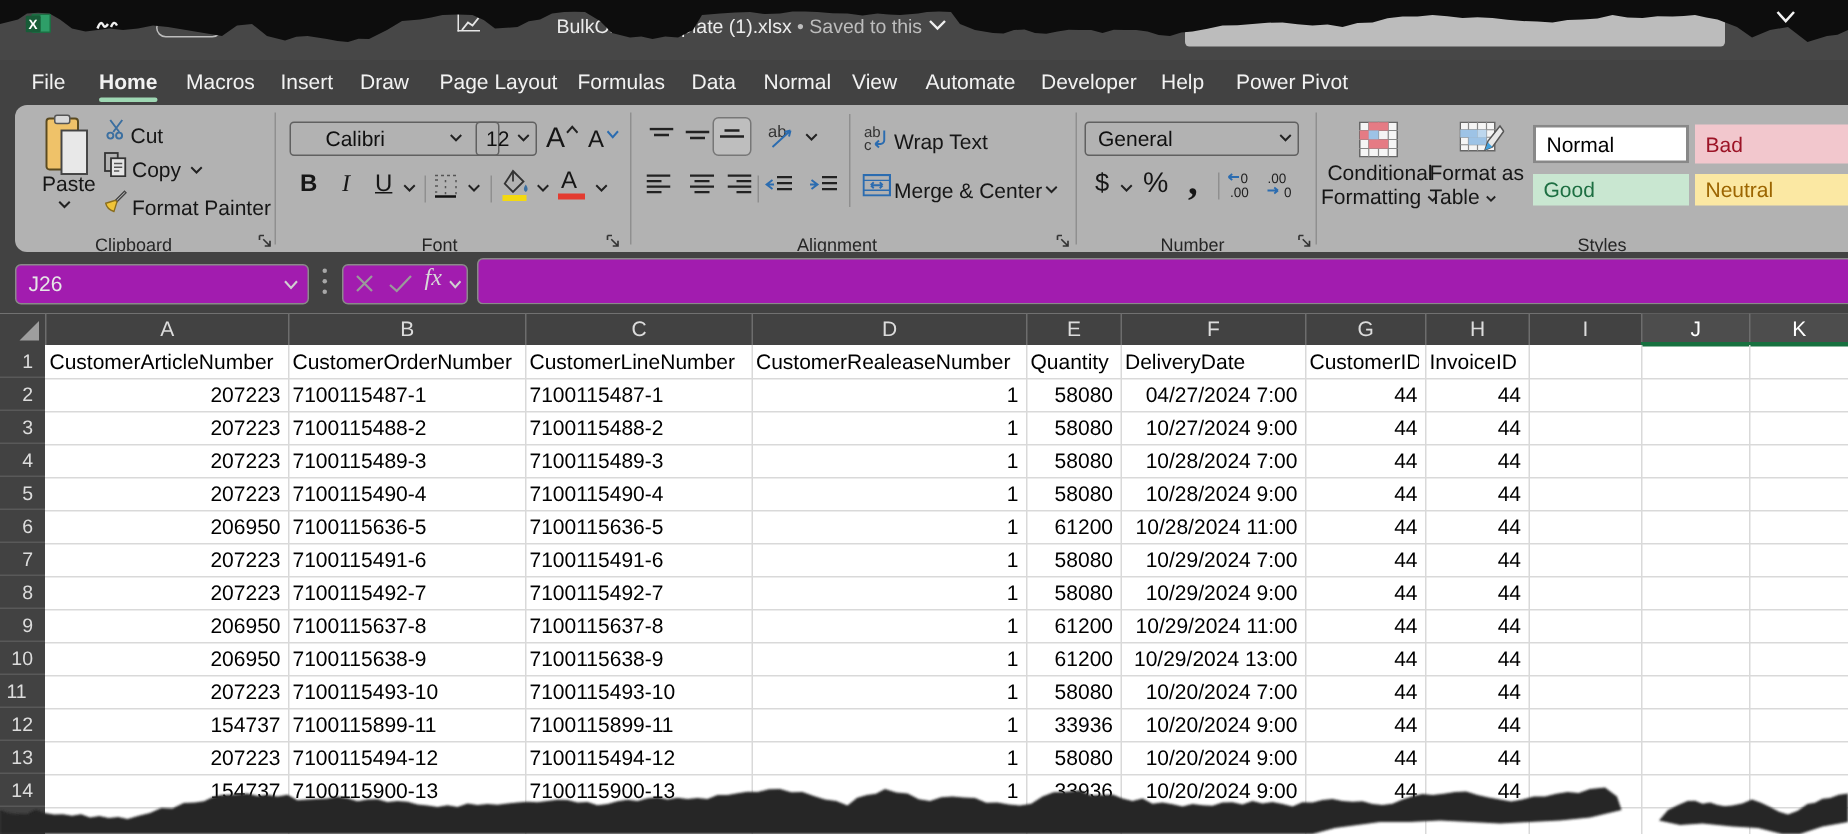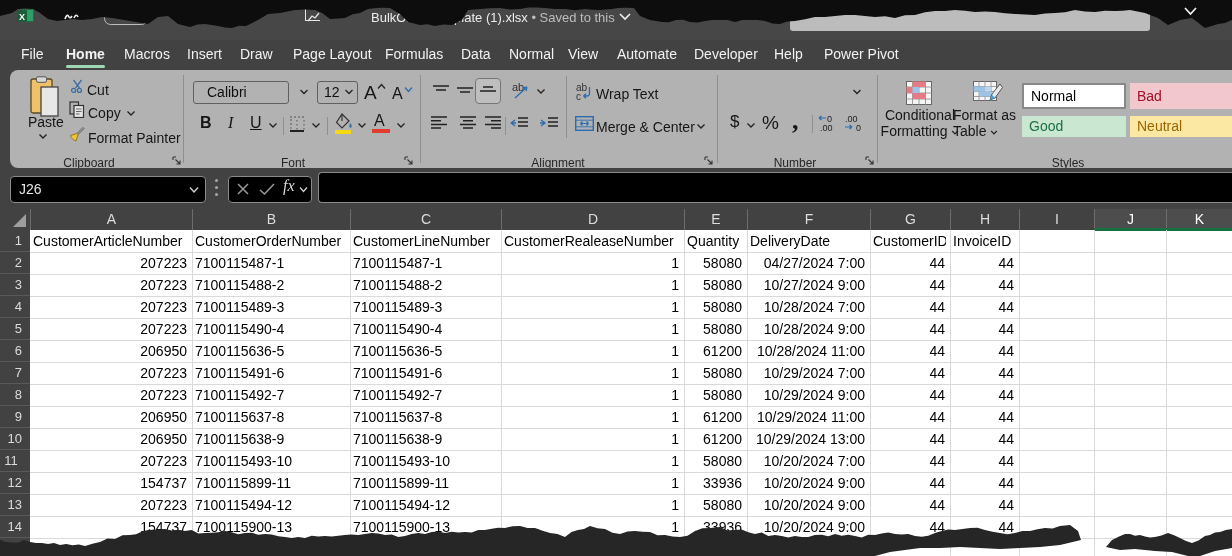--- a/index.html
+++ b/index.html
@@ -11,21 +11,21 @@
   #tabs { left:0; top:40px; width:1232px; height:30px; color:#f2f2f2; font-size:14px; }
   .tab { position:absolute; top:6px; white-space:nowrap; }
   
   #ribbon { left:10px; top:70px; width:1222px; height:98px; background:#b2b2b2; border-radius:8px 0 0 8px; color:#161616; }
   .gsep { position:absolute; top:5px; height:88px; width:1px; background:#8f8f8f; }
   .glabel { position:absolute; top:86px; font-size:12px; color:#262626; text-align:center; }
   .launcher { position:absolute; top:86px; width:10px; height:10px; }
   .combo { position:absolute; border:1px solid #606060; border-radius:3px; font-size:14px; color:#101010; }
   
   #fbar { left:0; top:168px; width:1232px; height:41px; background:#424242; }
-  .fbox { position:absolute; border:1px solid #8a8a8a; border-radius:4px; background:#000000; }
+  .fbox { position:absolute; border:1px solid #8a8a8a; border-radius:4px; background:#a21caf; }
   
   #grid { left:0; top:209px; width:1232px; height:347px; background:#fff; }
   #colhead { position:absolute; left:0; top:0; width:1232px; height:21px; background:#424242; }
   .ch { position:absolute; top:0; height:21px; line-height:21px; text-align:center; color:#dcdcdc; font-size:14px; border-left:1px solid #6d6d6d; }
   #rowhead { position:absolute; left:0; top:21px; width:30px; height:326px; background:#424242; }
   .rh { position:absolute; left:0; width:30px; height:22px; line-height:21px; text-align:right; padding-right:8px; color:#dcdcdc; font-size:13px; border-bottom:1px solid #595959; }
   .cell { position:absolute; height:22px; line-height:22px; font-size:14px; color:#000; white-space:nowrap; overflow:hidden; }
 </style>
 </head>
 <body>
@@ -105,21 +105,21 @@
     <svg class="abs" style="left:57px;top:56px" width="18" height="16" viewBox="0 0 18 16">
       <path d="M10 7.5 L16 1.5 L17 2.5 L11 8.5 Z" fill="#c8c8c8" stroke="#444" stroke-width="0.9"></path>
       <path d="M3.5 9.5 L10 7.5 L11 8.5 L9 15 C6 14 4 12 3.5 9.5 Z" fill="#f0c437" stroke="#8a6d1c" stroke-width="0.9"></path>
     </svg>
     <div class="abs" style="left:78px;top:60px;font-size:14px;">Format Painter</div>
     <div class="glabel" style="left:29px;width:100px;">Clipboard</div>
     <svg class="launcher" style="left:162px;" width="10" height="10" viewBox="0 0 10 10">
       <path d="M1 1 h3 M1 1 v3 M3.5 3.5 L8 8 M8 4.5 V8 H4.5" stroke="#333" stroke-width="1.1" fill="none"></path>
     </svg>
     <div class="gsep" style="left:173px;"></div>
-    <div class="combo" style="left:183px;top:11px;width:96px;height:23px;line-height:21px;padding-left:13px;">Calibri</div>
+    <div class="combo" style="left:183px;top:11px;width:140px;height:23px;line-height:21px;padding-left:23px;">Calibri</div>
     <svg class="abs" style="left:289px;top:19px" width="10" height="7" viewBox="0 0 10 7">
       <path d="M1.5 1 L5 4.5 L8.5 1" stroke="#222" stroke-width="1.3" fill="none"></path>
     </svg>
     <div class="combo" style="left:307px;top:11px;width:41px;height:23px;line-height:21px;padding-left:6px;">12</div>
     <svg class="abs" style="left:334px;top:19px" width="10" height="7" viewBox="0 0 10 7">
       <path d="M1.5 1 L5 4.5 L8.5 1" stroke="#222" stroke-width="1.3" fill="none"></path>
     </svg>
     <div class="abs" style="left:354px;top:12px;font-size:19px;">A</div>
     <svg class="abs" style="left:367px;top:13px" width="9" height="7" viewBox="0 0 9 7">
       <path d="M1 5.5 L4.5 1.5 L8 5.5" stroke="#222" stroke-width="1.3" fill="none"></path>
@@ -211,20 +211,21 @@
     </svg>
     <div class="abs" style="left:586px;top:49px;font-size:14px;">Merge &amp; Center</div>
     <svg class="abs" style="left:686px;top:53px" width="10" height="7" viewBox="0 0 10 7">
       <path d="M1.5 1.5 L5 5 L8.5 1.5" stroke="#222" stroke-width="1.3" fill="none"></path>
     </svg>
     <div class="glabel" style="left:498px;width:100px;">Alignment</div>
     <svg class="launcher" style="left:694px;" width="10" height="10" viewBox="0 0 10 10">
       <path d="M1 1 h3 M1 1 v3 M3.5 3.5 L8 8 M8 4.5 V8 H4.5" stroke="#333" stroke-width="1.1" fill="none"></path>
     </svg>
     <div class="gsep" style="left:707px;"></div>
+    <div class="combo" style="left:713px;top:11px;width:143px;height:23px;line-height:21px;padding-left:8px;">General</div>
     <svg class="abs" style="left:842px;top:19px" width="10" height="7" viewBox="0 0 10 7">
       <path d="M1.5 1 L5 4.5 L8.5 1" stroke="#222" stroke-width="1.3" fill="none"></path>
     </svg>
     <div class="abs" style="left:720px;top:42px;font-size:17px;">$</div>
     <svg class="abs" style="left:736px;top:52px" width="10" height="7" viewBox="0 0 10 7">
       <path d="M1.5 1.5 L5 5 L8.5 1.5" stroke="#222" stroke-width="1.3" fill="none"></path>
     </svg>
     <div class="abs" style="left:752px;top:42px;font-size:19px;">%</div>
     <div class="abs" style="left:782px;top:36px;font-size:26px;font-weight:bold;font-family:'Liberation Serif',serif;">,</div>
     <div class="abs" style="left:802px;top:45px;width:1px;height:18px;background:#8f8f8f;"></div>

